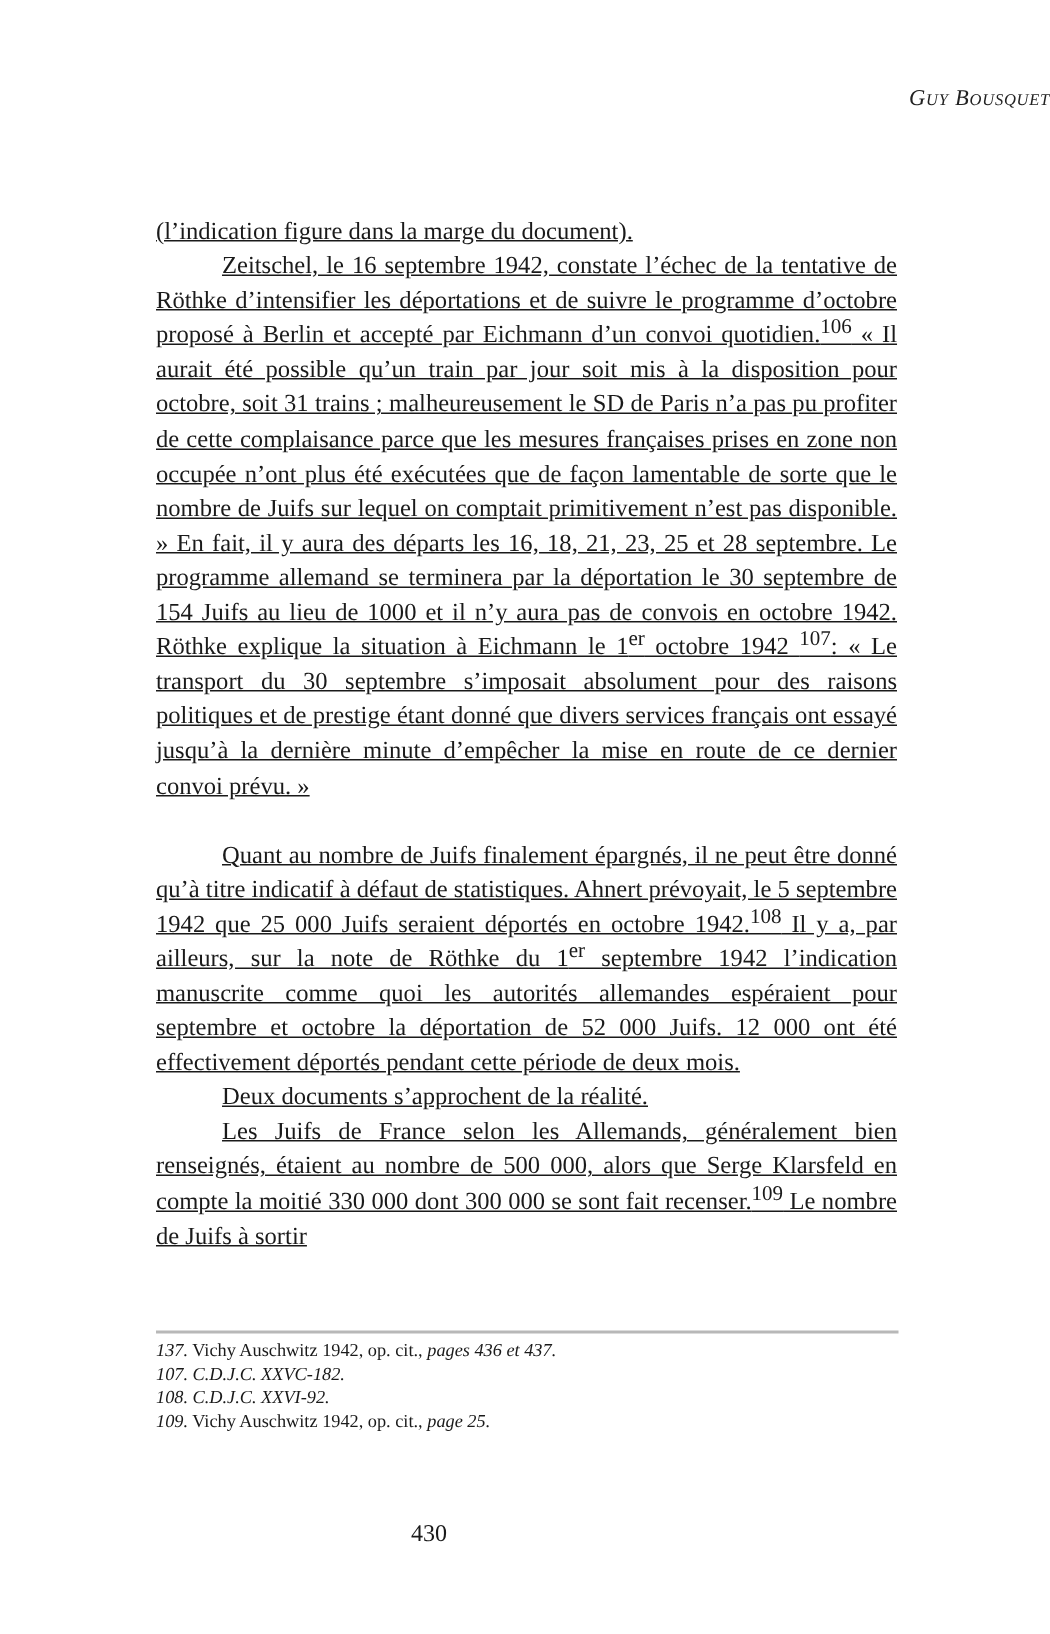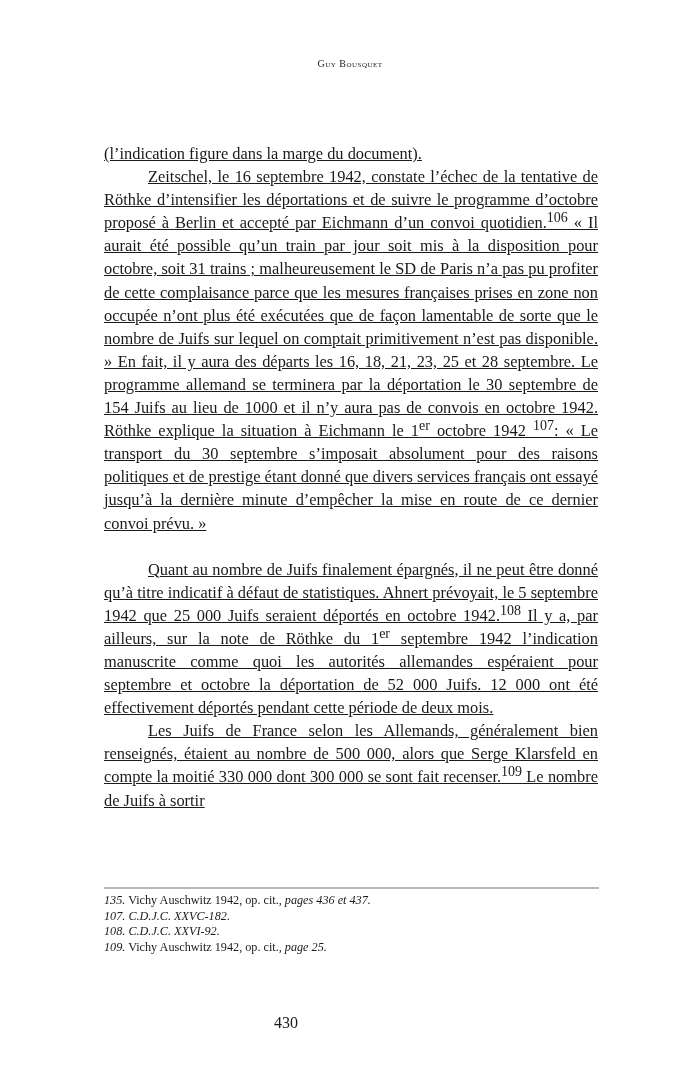--- a/index.html
+++ b/index.html
@@ -1,17 +1,17 @@
 <!DOCTYPE html>
 <html><head>
 <meta charset="utf-8">
 <style>
   html, body { margin:0; padding:0; background:#ffffff; }
   body { width:700px; height:1089px; position:relative; overflow:hidden; color:#1a1a1a; font-family:"Liberation Serif","DejaVu Serif",serif; }
-  .running-head { position:absolute; top:58px; left:0; width:700px; text-align:center; font-size:10px; letter-spacing:0.5px; font-variant:small-caps; color:#222; }
+  .running-head { position:absolute; top:58px; left:0; width:700px; text-align:right; font-size:15px; letter-spacing:0.5px; font-variant:small-caps; color:#222;font-style:italic; }
   .body-text { position:absolute; top:142px; left:104px; width:494px; font-size:16.4px; line-height:23.1px; text-align:justify;text-decoration:underline; }
   .body-text p { margin:0; }
   .indent { text-indent:44px; }
   .gap { height:23px; }
   sup { font-size:14px; line-height:0; vertical-align:6px; }
   .fn-rule { position:absolute; top:887px; left:104px; width:495px; height:2px; background:#b8b8b8; }
   .footnotes { position:absolute; top:893px; left:104px; width:495px; font-size:12.2px; line-height:15.5px; }
   .footnotes div { white-space:nowrap; }
   .it { font-style:italic; }
   .page-number { position:absolute; top:1014px; left:0; width:572px; text-align:center; font-size:16px; }
@@ -19,25 +19,26 @@
 </head>
 <body>
 
 <div class="running-head">Guy Bousquet</div>
 
 <div class="body-text" id="body-text">
     <p><span>(l’indication figure dans la marge du document).</span></p>
     <p class="indent"><span>Zeitschel, le 16 septembre 1942, constate l’échec de la tentative de Röthke d’intensifier les déportations et de suivre le programme d’octobre proposé à Berlin et accepté par Eichmann d’un convoi quotidien.</span><sup>106</sup><span> « Il aurait été possible qu’un train par jour soit mis à la disposition pour octobre, soit 31 trains ; malheureusement le SD de Paris n’a pas pu profiter de cette complaisance parce que les mesures françaises prises en zone non occupée n’ont plus été exécutées que de façon lamentable de sorte que le nombre de Juifs sur lequel on comptait primitivement n’est pas disponible. » En fait, il y aura des départs les 16, 18, 21, 23, 25  et 28 septembre. Le programme allemand se terminera par la déportation le 30 septembre de 154 Juifs au lieu de 1000 et il n’y aura pas de convois en octobre 1942. Röthke explique la situation à Eichmann le 1</span><sup>er</sup><span> octobre 1942 </span><sup>107</sup><span>: « Le transport du 30 septembre s’imposait absolument pour des raisons politiques et de prestige étant donné que divers services français ont essayé jusqu’à la dernière minute d’empêcher la mise en route de ce dernier convoi prévu. »</span></p>
     <div class="gap"></div>
     <p class="indent"><span>Quant au nombre de Juifs finalement épargnés, il ne peut être donné qu’à titre indicatif à défaut de statistiques. Ahnert prévoyait, le 5 septembre 1942 que 25 000 Juifs seraient déportés en octobre 1942.</span><sup>108</sup><span> Il y a, par ailleurs, sur la note de Röthke du 1</span><sup>er</sup><span> septembre 1942 l’indication manuscrite comme quoi les autorités allemandes espéraient pour septembre et octobre la déportation de 52 000 Juifs. 12 000 ont été effectivement déportés pendant cette période de deux mois.</span></p>
+    <p class="indent"><span>Deux documents s’approchent de la réalité.</span></p>
     <p class="indent"><span>Les Juifs de France selon les Allemands, généralement bien renseignés, étaient au nombre de 500 000, alors que Serge Klarsfeld en compte la moitié 330 000 dont 300 000 se sont fait recenser.</span><sup>109</sup><span> Le nombre de Juifs à sortir</span></p>
   </div>
 
 <div class="fn-rule"></div>
 
 <div class="footnotes" id="footnotes">
-    <div><span class="it">135.</span><span> Vichy Auschwitz 1942, op. cit., </span><span class="it">pages 436 et 437.</span></div>
+    <div><span class="it">137.</span><span> Vichy Auschwitz 1942, op. cit., </span><span class="it">pages 436 et 437.</span></div>
     <div><span class="it">107.</span><span> </span><span class="it">C.D.J.C. XXVC-182.</span></div>
     <div><span class="it">108.</span><span> </span><span class="it">C.D.J.C. XXVI-92.</span></div>
     <div><span class="it">109.</span><span> Vichy Auschwitz 1942, op. cit., </span><span class="it">page 25.</span></div>
   </div>
 
 <div class="page-number">430</div>
 
 </body></html>

